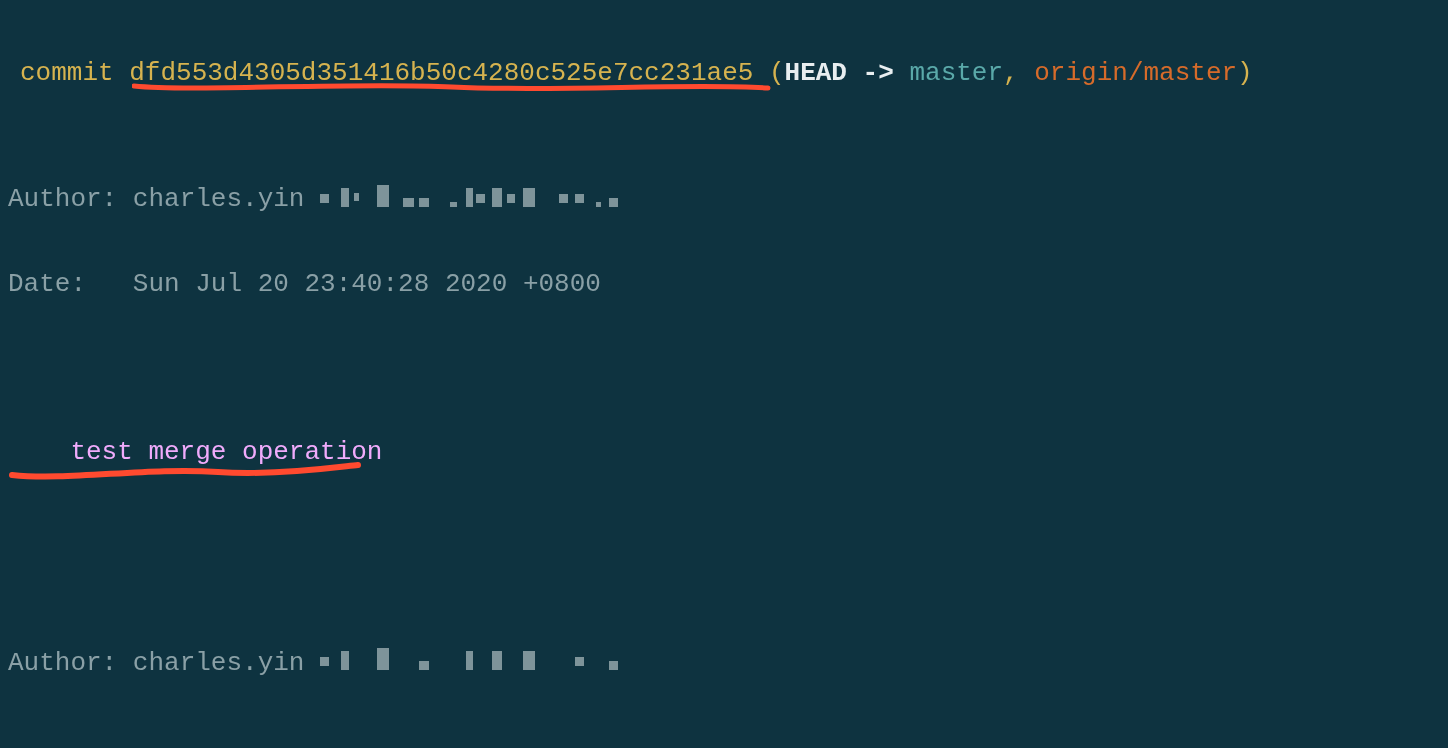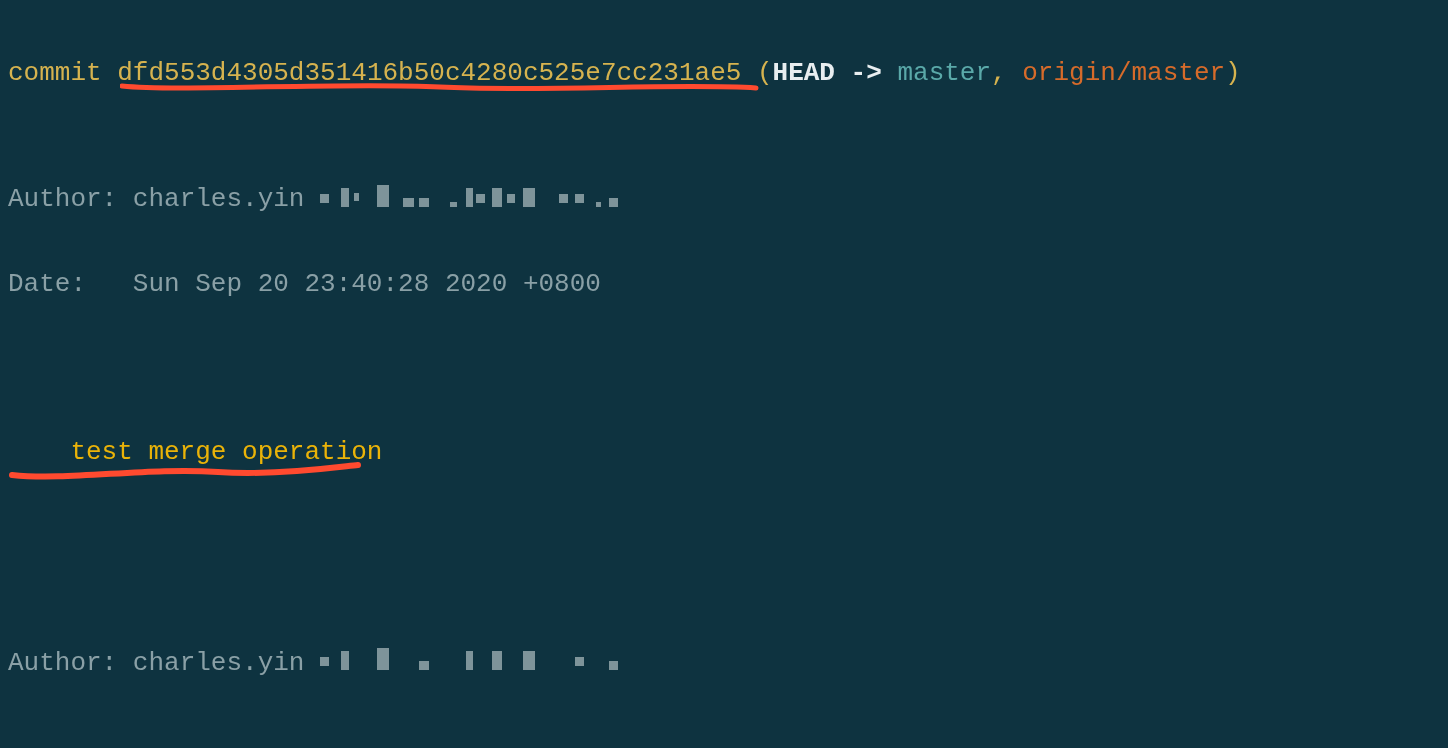--- a/index.html
+++ b/index.html
@@ -15,23 +15,23 @@
   }
   .term {
     padding: 10px 8px 0 8px;
     white-space: pre;
   }
   .yellow  { color: #d6b34f; }
   .gray    { color: #8aa0a6; text-align: right; }
   .white   { color: #e8eef0; font-weight: 600; }
   .cyan    { color: #5aa9a9; }
   .orange  { color: #d66b2a; }
-  .msg     { color: #eab308; text-align: right; }
+  .msg     { color: #f0abfc; text-align: right; }
 
-  .commit-line  { position: relative; }
+  .commit-line  { position: relative; margin-left: 12px; }
   .message-line { position: relative; padding-left: 4ch; }
 
   .redacted {
     display: inline-block;
     vertical-align: -2px;
     position: relative;
     width: 14em;
     height: 1em;
   }
   .redacted span {
@@ -65,21 +65,21 @@
 </head>
 <body>
 
 <div class="term">
 <div class="commit-line"><span class="yellow">commit</span><span class="yellow"> </span><span class="yellow">dfd553d4305d351416b50c4280c525e7cc231ae5</span><span class="yellow"> </span><span class="yellow">(</span><span class="white">HEAD</span><span class="white"> </span><span class="white">-&gt;</span><span class="white"> </span><span class="cyan">master</span><span class="yellow">,</span><span class="yellow"> </span><span class="orange">origin/master</span><span class="yellow">)</span>
 <svg class="underline-svg" style="left:112px; top:28px; width:640px; height:18px;" viewBox="0 0 640 18">
         <path d="M2 6 C 60 12, 220 2, 320 7 C 420 12, 560 3, 636 8" stroke="#ff4a2f" stroke-width="5" fill="none" stroke-linecap="round"></path>
       </svg>
 </div>
 <div><span class="gray">Author:</span><span class="gray"> </span><span class="gray">charles.yin</span><span class="gray"> </span><span class="redacted"><span class="b1"></span><span class="b2"></span><span class="b3"></span><span class="b4"></span><span class="b5"></span><span class="b6"></span><span class="b7"></span><span class="b8"></span><span class="b9"></span><span class="b10"></span><span class="b11"></span><span class="b12"></span><span class="b13"></span><span class="b14"></span><span class="b15"></span><span class="b16"></span></span></div>
-<div><span class="gray">Date:</span><span class="gray">   </span><span class="gray">Sun Sep 20 23:40:28 2020 +0800</span></div>
+<div><span class="gray">Date:</span><span class="gray">   </span><span class="gray">Sun Jul 20 23:40:28 2020 +0800</span></div>
 <div>&nbsp;</div>
 <div class="message-line"><span class="msg">test merge operation</span>
 <svg class="underline-svg" style="left:0px; top:30px; width:360px; height:24px;" viewBox="0 0 360 24">
         <path d="M4 14 C 60 20, 140 6, 210 11 C 270 15, 330 6, 350 4" stroke="#ff4a2f" stroke-width="6" fill="none" stroke-linecap="round"></path>
       </svg>
 </div>
 <div>&nbsp;</div>
 <div><span class="gray">Author:</span><span class="gray"> </span><span class="gray">charles.yin</span><span class="gray"> </span><span class="redacted"><span class="b1"></span><span class="b2"></span><span class="b4"></span><span class="b6"></span><span class="b8"></span><span class="b10"></span><span class="b12"></span><span class="b14"></span><span class="b16"></span></span></div>
 
 

